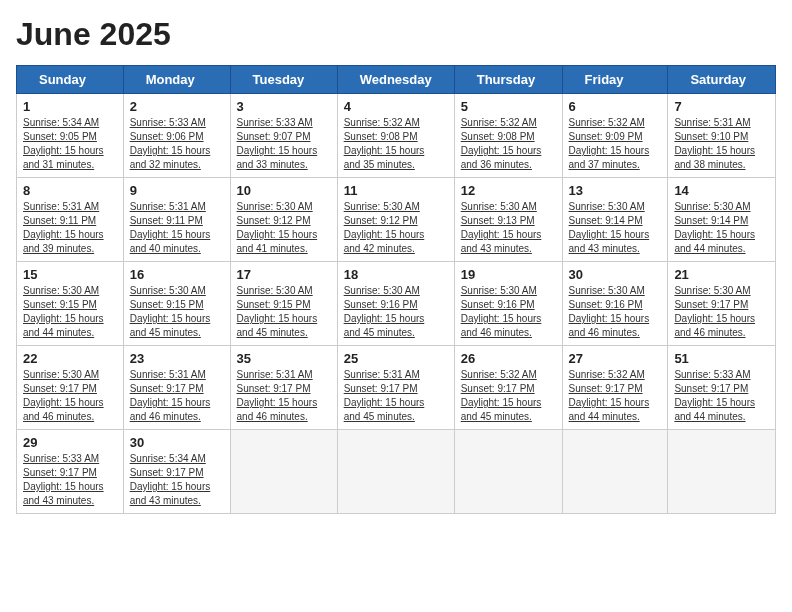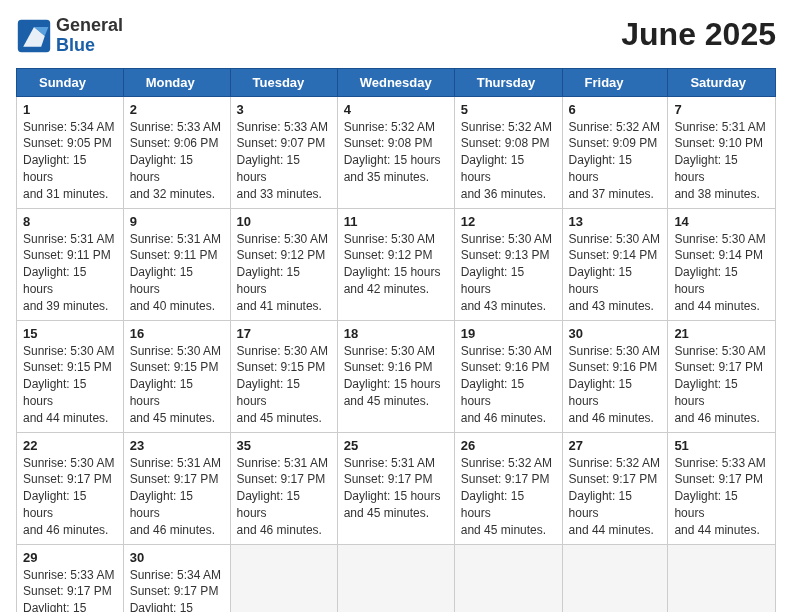--- a/index.html
+++ b/index.html
@@ -71,43 +71,33 @@
       background: #f5f5f5;
     }
     .day-num {
       font-size: 13px;
       font-weight: bold;
       color: #222;
       display: block;
       margin-bottom: 2px;
     }
     .day-info {
-      font-size: 12px;
+      font-size: 10px;
       color: #333;
       line-height: 1.4;
+      text-decoration: underline;
     }
     tr:last-child td {
       
     }
   </style>
 </head>
 <body>
 
 <div class="header">
-  <div class="logo">
-    <svg class="logo-icon" viewBox="0 0 40 40">
-      <rect x="2" y="2" width="36" height="36" rx="4" fill="#1a5fa8"></rect>
-      <polygon points="8,32 20,10 32,20 28,32" fill="#fff" opacity="0.9"></polygon>
-      <polygon points="20,10 32,20 36,10" fill="#6ab0e8" opacity="0.8"></polygon>
-    </svg>
-    <div class="logo-text">
-      <span class="logo-general">General</span><br>
-      <span class="logo-blue">Blue</span>
-    </div>
-  </div>
   <div class="title-block">
     <div class="month-title">June 2025</div>
   </div>
 </div>
 
 <table class="calendar">
   <thead>
     <tr>
       <th>Sunday</th>
       <th>Monday</th>

